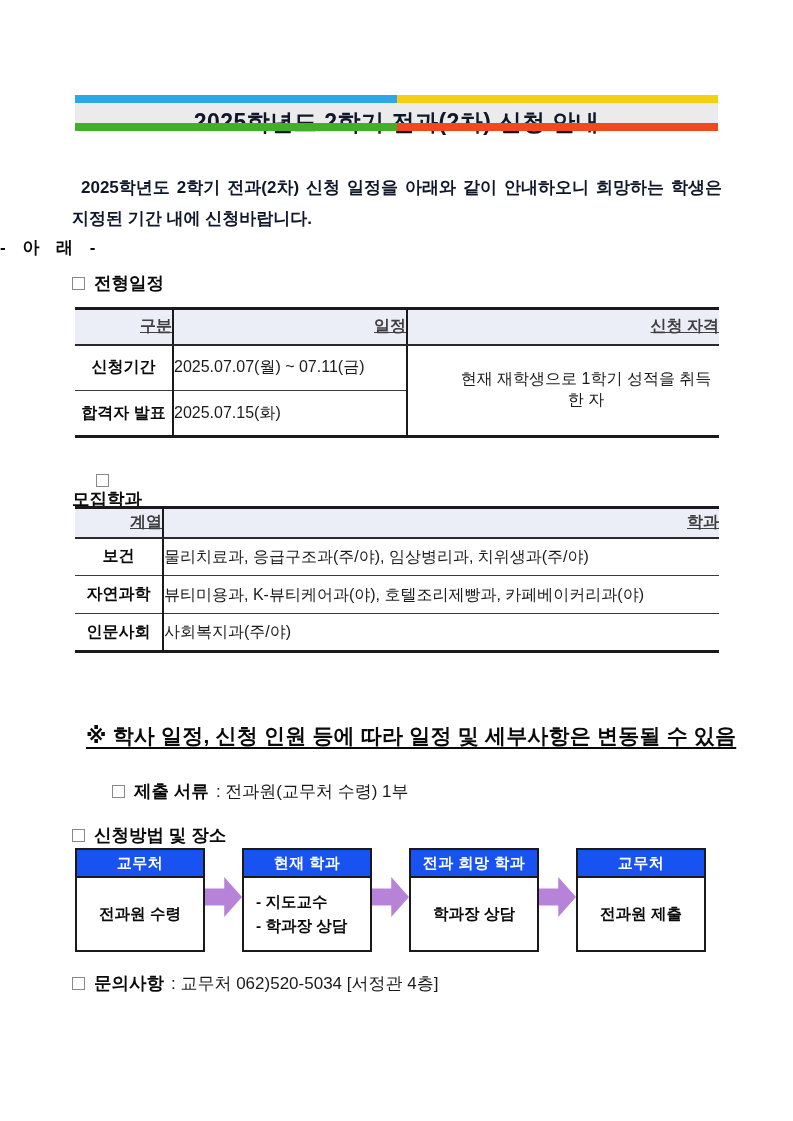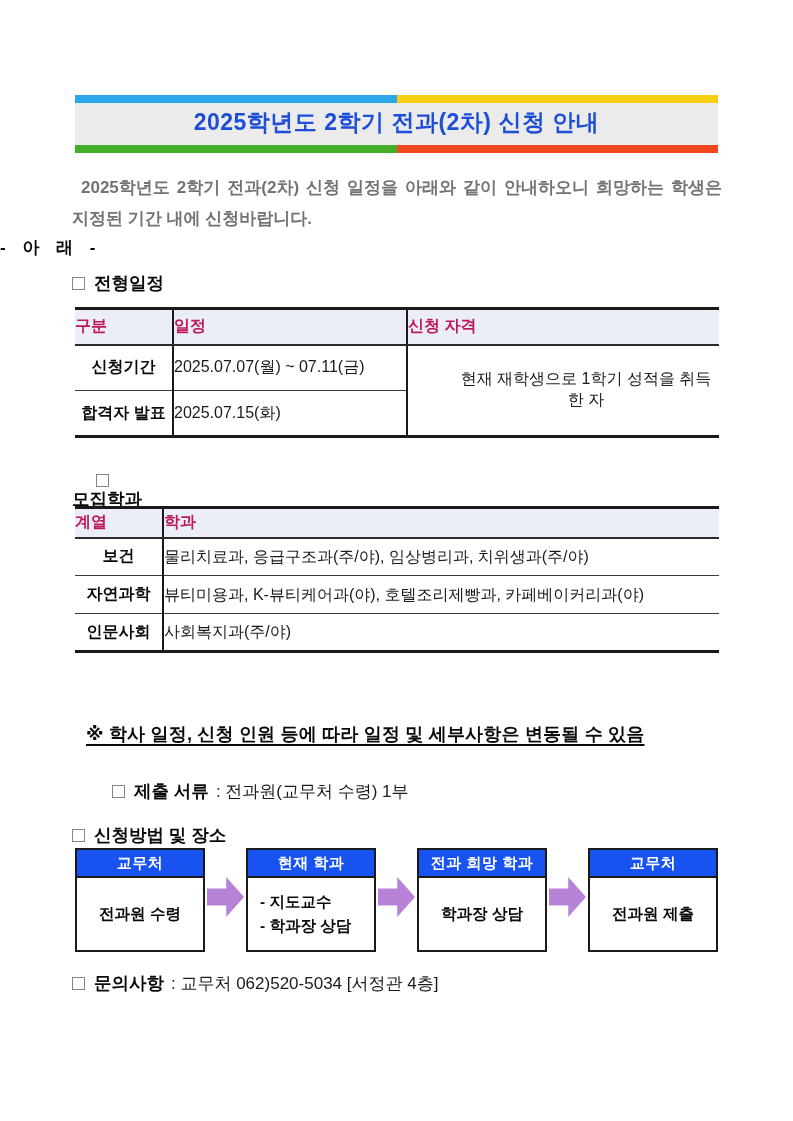--- a/index.html
+++ b/index.html
@@ -18,34 +18,34 @@
 
   
   .banner { position: absolute; left: 75px; top: 95px; width: 643px; }
   .banner .bar { display: flex; height: 8px; width: 100%; }
   .banner .bar span { flex: 1; height: 100%; }
   .bar-top-left   { background: var(--bar_blue, #2CA7E9); }
   .bar-top-right  { background: var(--bar_yellow, #F6CF12); }
   .bar-bot-left   { background: var(--bar_green, #43AF29); }
   .bar-bot-right  { background: var(--bar_red, #F1481F); }
   .banner-title {
-    height: 42px; line-height: 38px;
+    height: 20px; line-height: 38px;
     background: var(--banner_bg, #EBEBEB);
     text-align: center;
     font-size: 23px; font-weight: 800;
     letter-spacing: 0.5px;
-    color: #1d4ed8;
+    color: #0f172a;
   }
 
   
   .intro {
     position: absolute; left: 72px; top: 172px; width: 650px;
     font-size: 17px; font-weight: 700; line-height: 31px;
     text-align: justify; text-indent: 9px;
-    color: #737373;
+    color: #0f172a;
   }
   .below-marker {
     position: absolute; left: 0; top: 236px; width: 793px;
     text-align: left; font-size: 17px; font-weight: 700;
     letter-spacing: 6px; color: #0a0a0a;
   }
 
   
   .sec-head { position: absolute; left: 72px; font-size: 17.5px; font-weight: 800; color: #0a0a0a; display: flex; align-items: center; }
   .sq {
@@ -59,54 +59,55 @@
   .head-method   { top: 823px; }
   .head-contact  { top: 971px; }
   .sec-head .value { font-weight: 400; margin-left: 7px; font-size: 17px; color: #1a1a1a; }
 
   
   table.doc { border-collapse: collapse; position: absolute; left: 75px; table-layout: fixed; }
   table.doc { border-top: 3px solid #1a1a1a; border-bottom: 3px solid #1a1a1a; }
   table.doc th, table.doc td { font-size: 16px; vertical-align: middle; }
   table.doc th {
     background: var(--table_header_bg, #ECEEF7);
-    font-weight: 700; text-align: left;
+    font-weight: 700; text-align: right;
     border-bottom: 2px solid #2a2a2a;
-    color: #be185d;
+    color: #404040;
+    text-decoration: underline;
   }
   .vline { border-left: 2px solid #1a1a1a; }
   .rowline { border-top: 1.5px solid #3a3a3a; }
   td.lbl { text-align: center; font-weight: 700; color: #0a0a0a; }
   td.val { text-align: left; font-weight: 400; color: #1a1a1a; }
   td.center { text-align: center; font-weight: 400; color: #1a1a1a; padding-left: 45px; }
 
   #table-schedule { top: 307px; width: 644px; }
   #table-schedule th { height: 36px; }
   #table-schedule td { height: 46px; }
 
   #table-depts { top: 506px; width: 644px; }
   #table-depts th { height: 30px; }
   #table-depts td { height: 38px; }
   #table-depts td.tall { height: 57px; }
   #table-depts td.val { padding-right: 8px; line-height: 24px; }
 
   
   .note {
     position: absolute; left: 86px; top: 722px;
-    font-size: 18px; font-weight: 700; color: #0a0a0a;
+    font-size: 21px; font-weight: 700; color: #0a0a0a;
     text-decoration: underline;
     text-underline-offset: 4px;
     text-decoration-thickness: 1.5px;
     letter-spacing: 0.2px;
   }
 
   
   .flow {
     position: absolute; left: 75px; top: 848px; width: 643px; height: 104px;
-    display: flex; justify-content: space-between; align-items: center;
+    display: flex; align-items: center;
   }
   .flow-box {
     width: 130px; height: 104px;
     border: 2px solid #1a1a1a; background: #fff;
     display: flex; flex-direction: column;
   }
   .flow-box .fb-head {
     height: 28px; flex: 0 0 28px;
     background: var(--flow_header_blue, #1853F2);
     color: #ffffff; font-weight: 800; font-size: 15px;

